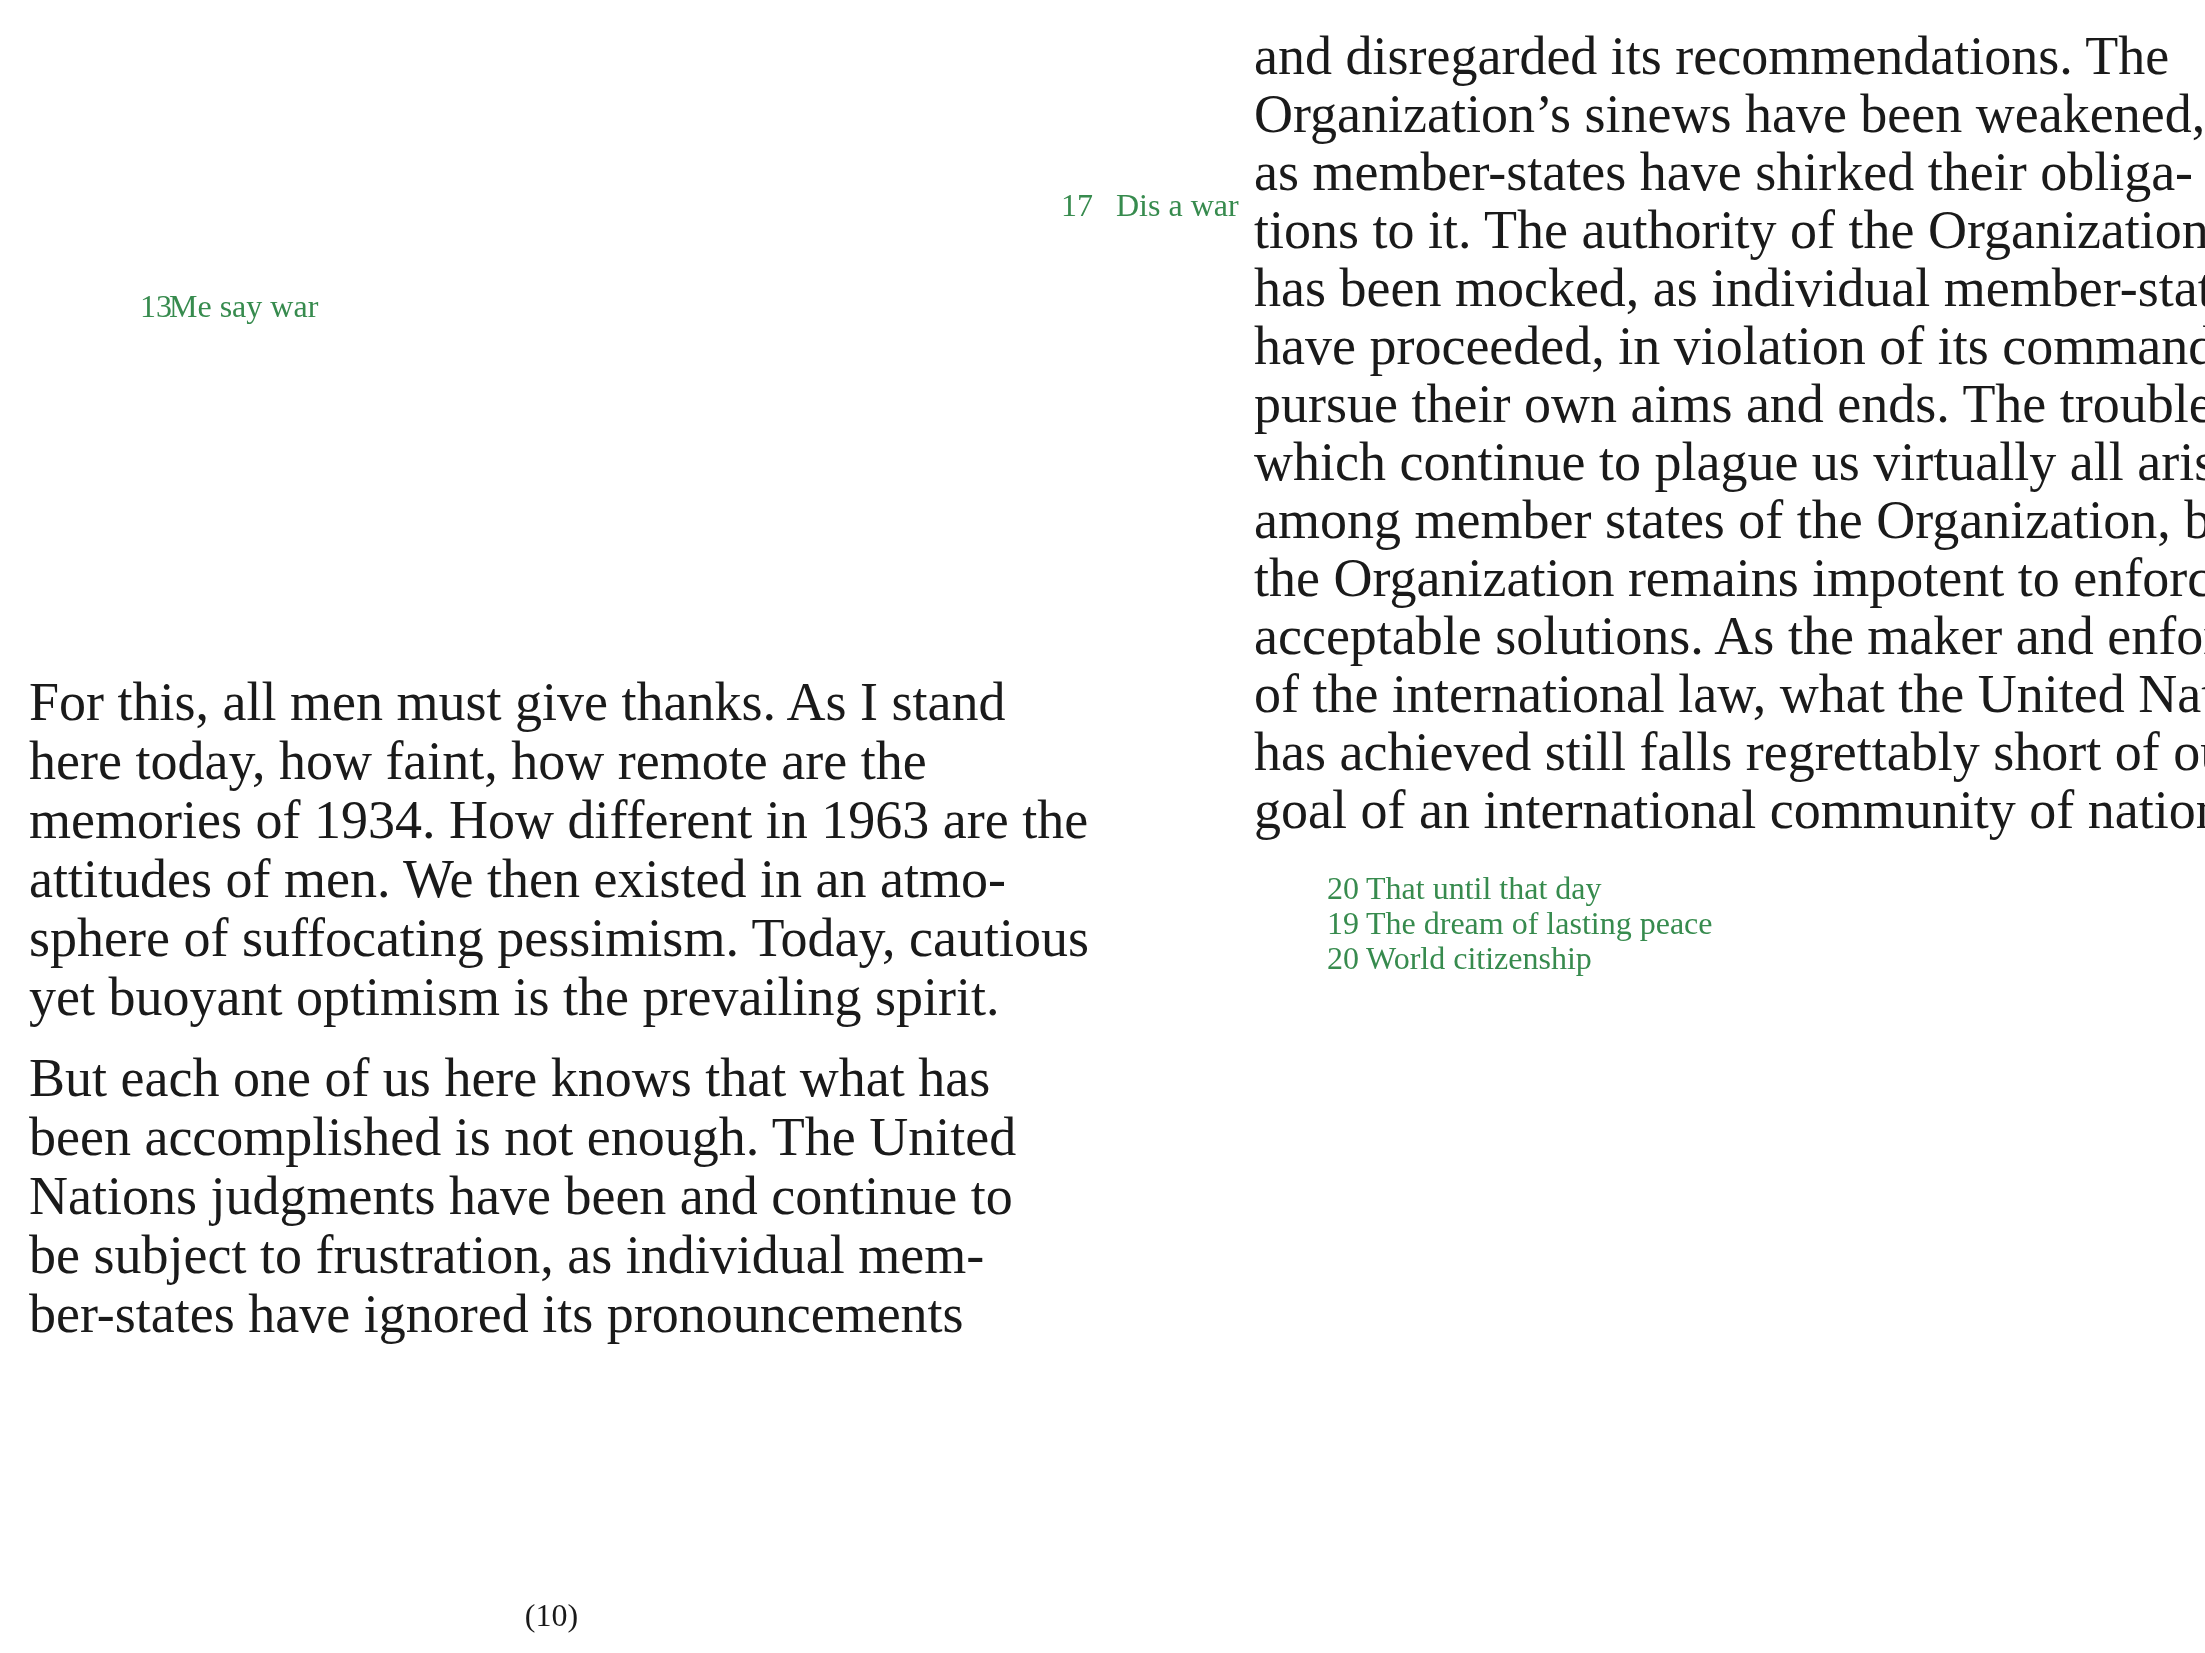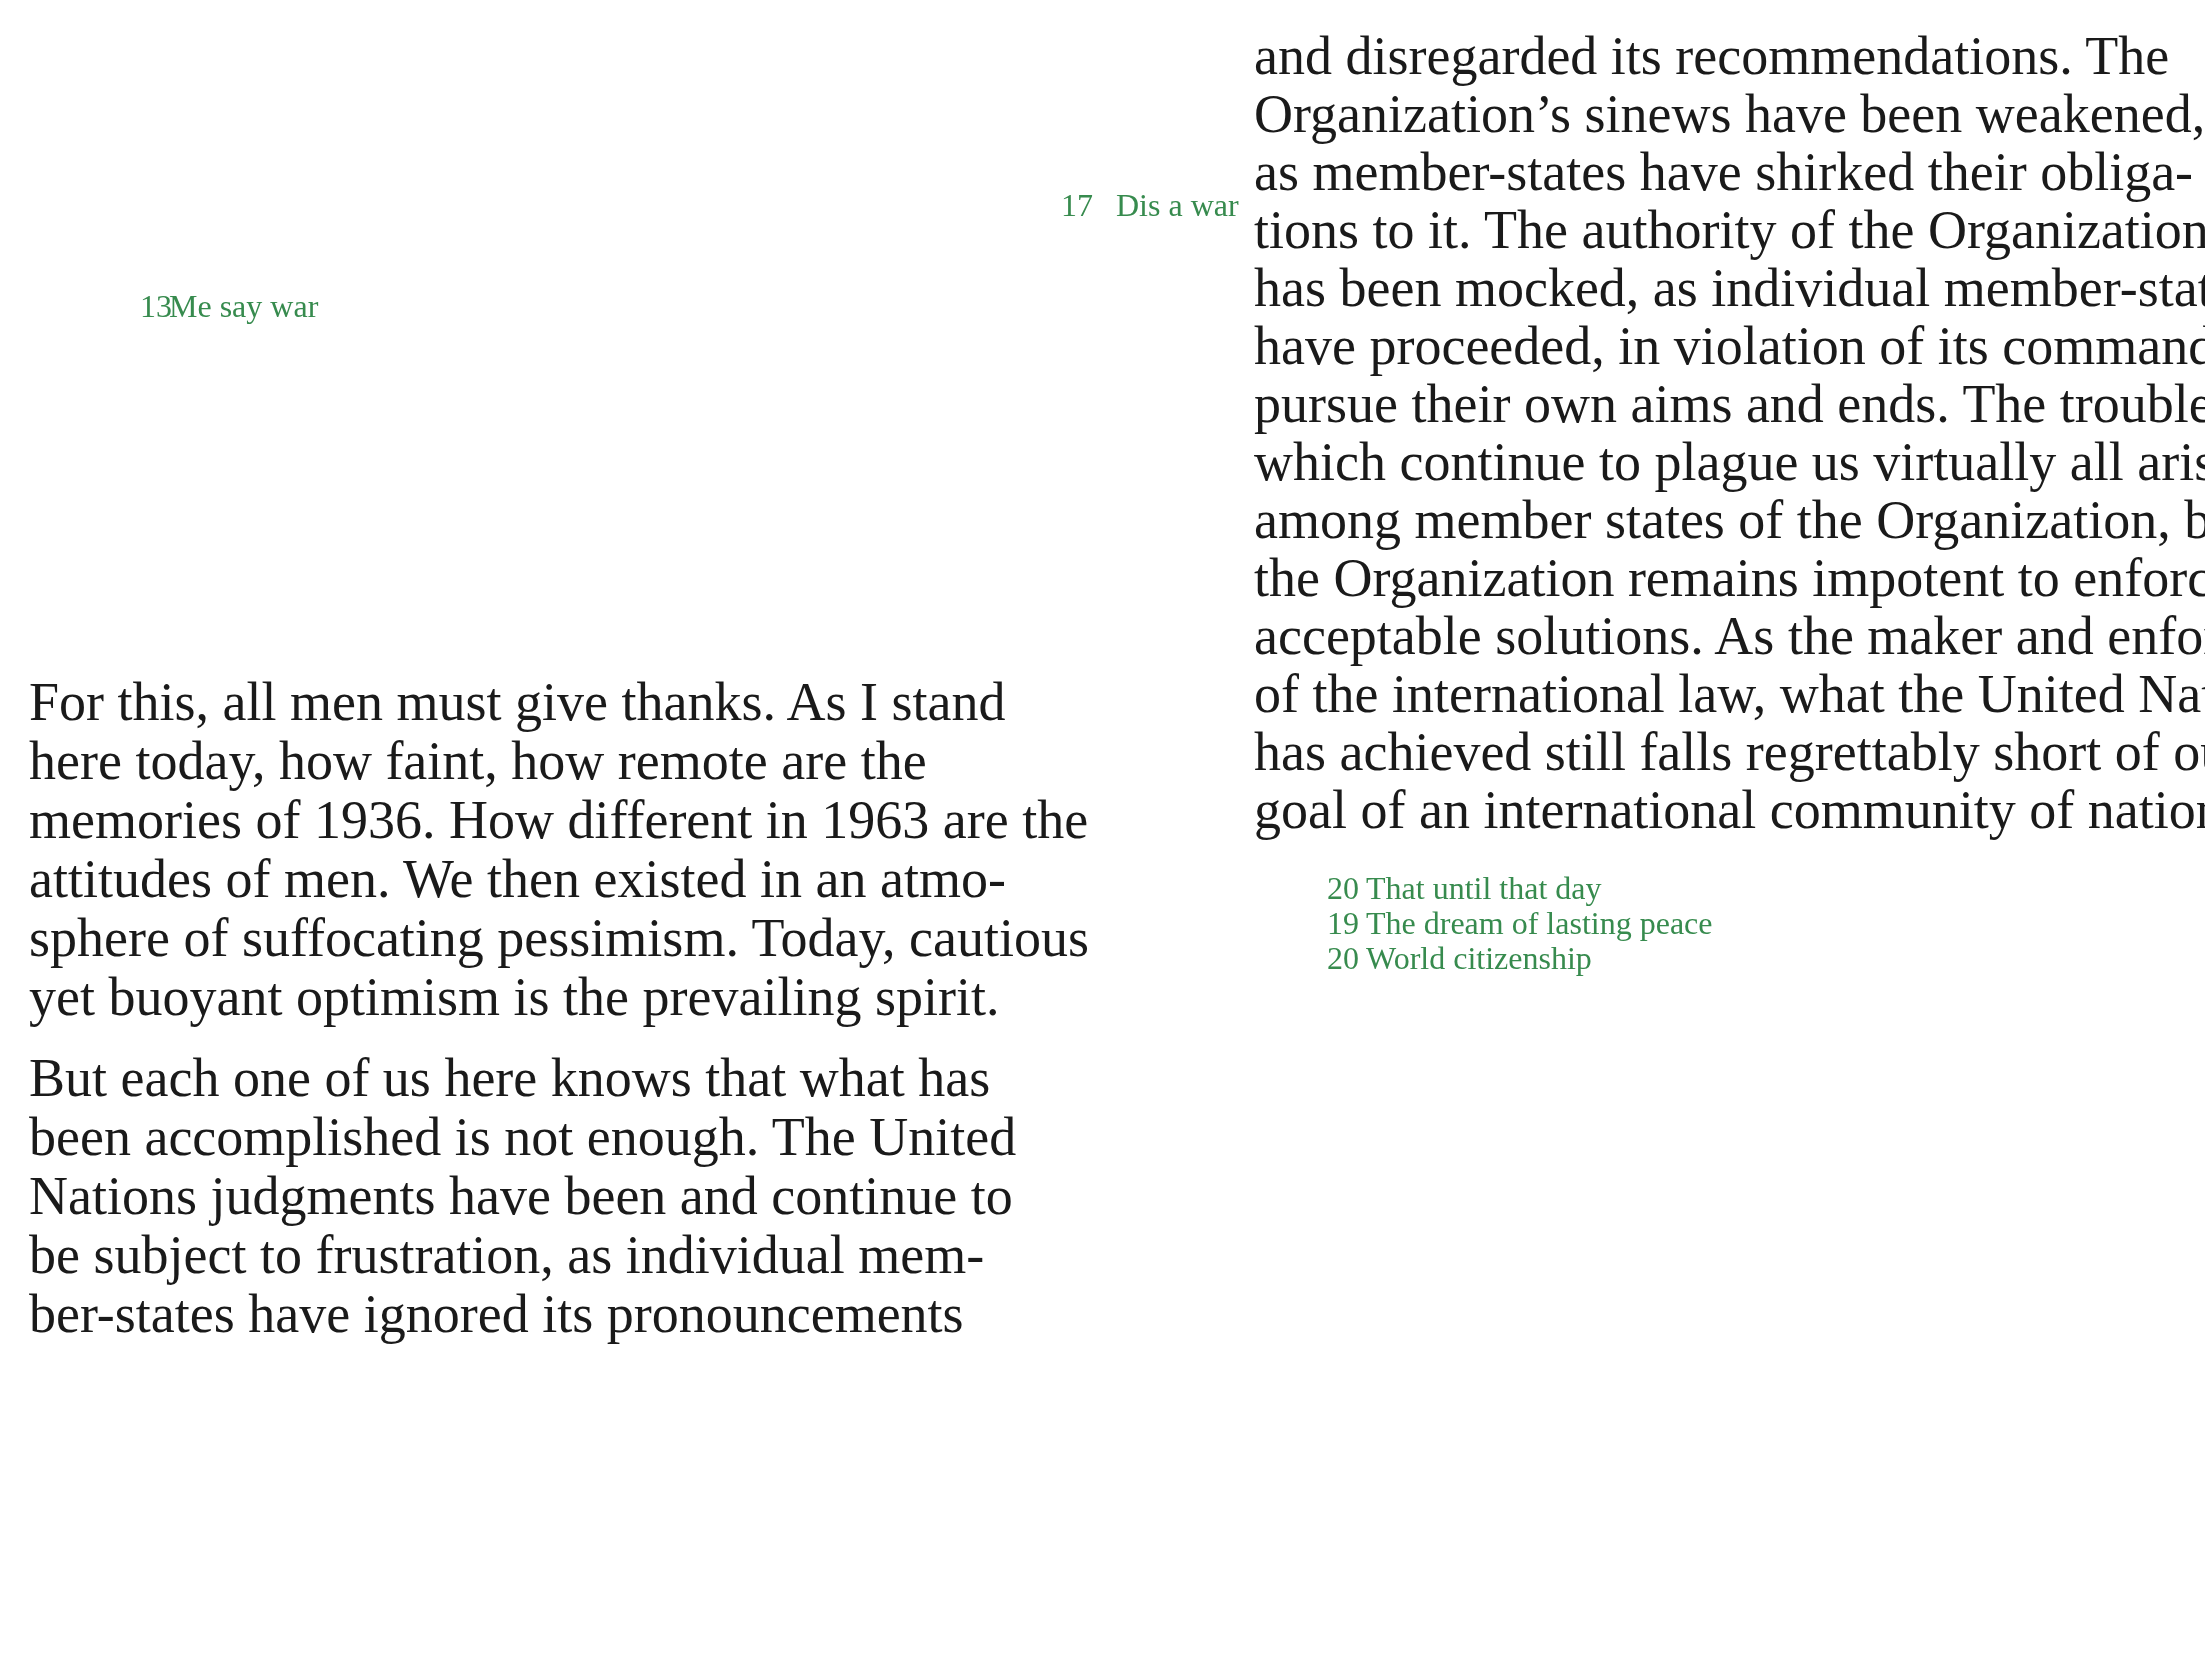--- a/index.html
+++ b/index.html
@@ -60,31 +60,32 @@
   <section class="page left">
 
     <div class="lyric-row l13 abs" style="left:140px;top:288px;">
       <span class="num">13</span><span>Me say war</span>
     </div>
 
 
     <div class="left-col">
       <p class="body-text p2">For this, all men must give thanks. As I stand
 here today, how faint, how remote are the
-memories of 1936. How different in 1963 are the
+memories of 1934. How different in 1963 are the
 attitudes of men. We then existed in an atmo-
 sphere of suffocating pessimism. Today, cautious
 yet buoyant optimism is the prevailing spirit.</p>
       <p class="body-text p3">But each one of us here knows that what has
 been accomplished is not enough. The United
 Nations judgments have been and continue to
 be subject to frustration, as individual mem-
 ber-states have ignored its pronouncements</p>
     </div>
 
+    <div class="page-number">(10)</div>
   </section>
 
   <section class="page right">
 
     <div class="lyric-row l17 abs" style="left:-42px;top:187px;">
       <span class="num">17</span><span>Dis a war</span>
     </div>
 
     <div class="body-text right-body">and disregarded its recommendations. The
 Organization’s sinews have been weakened,

